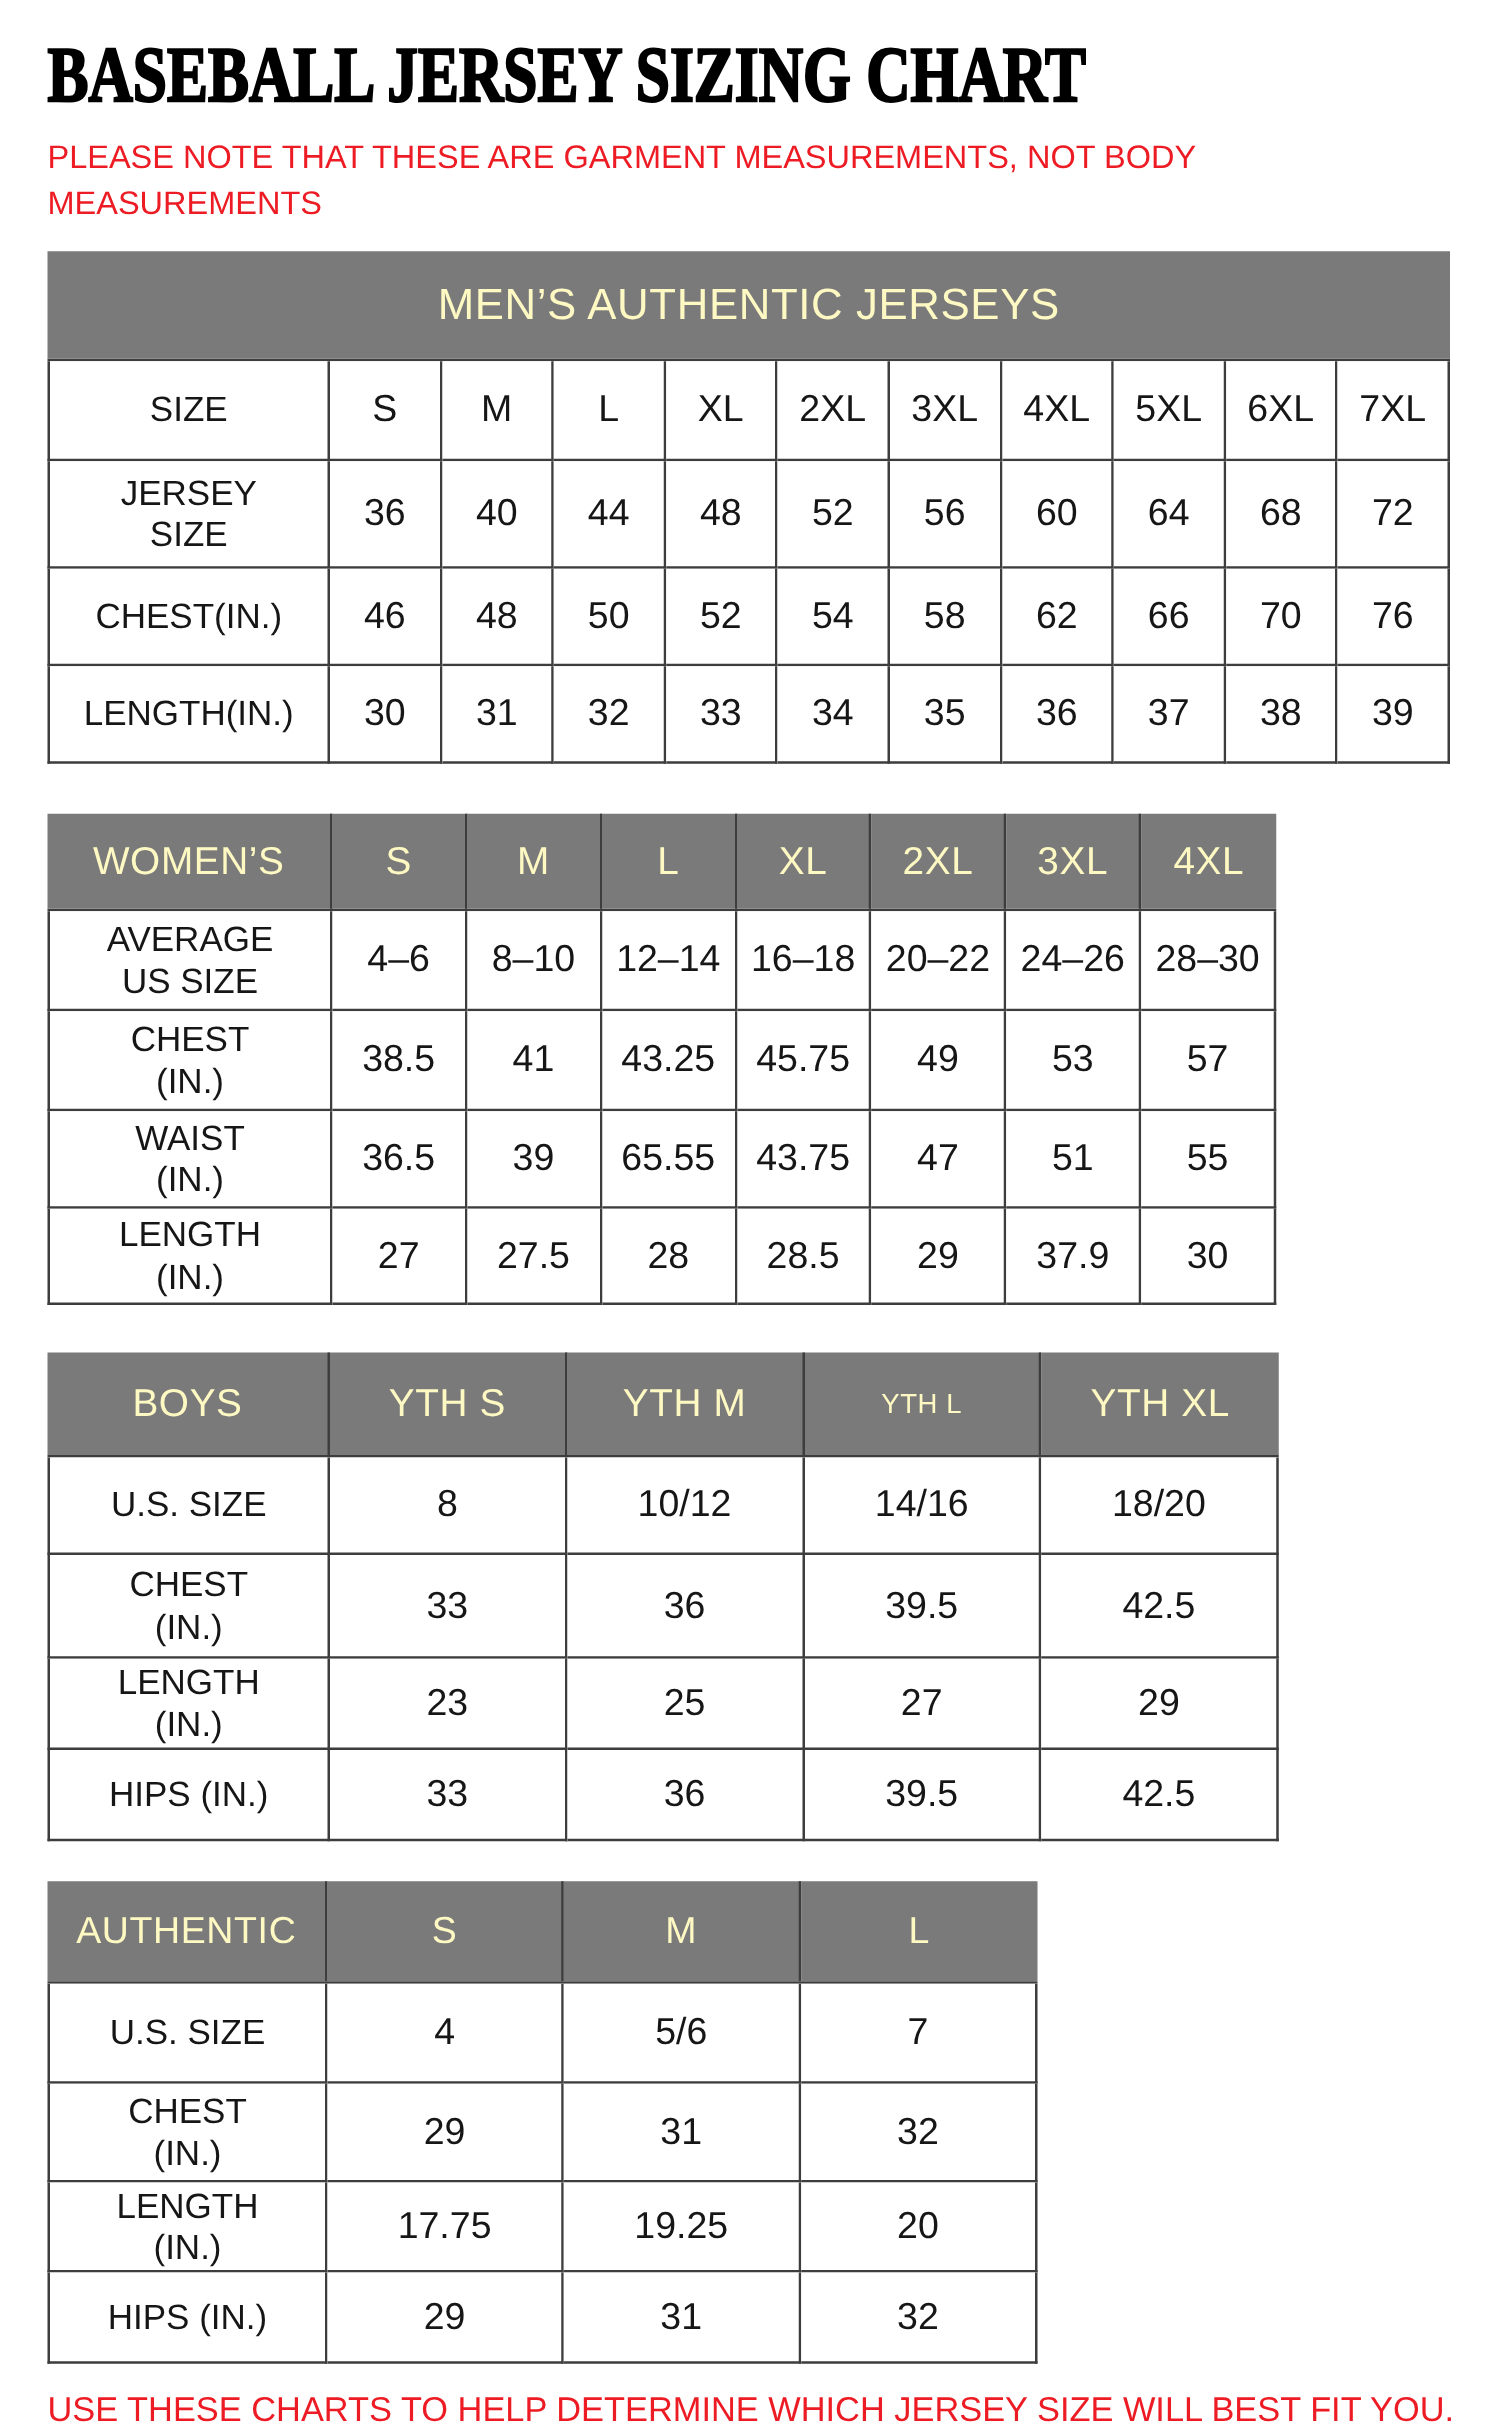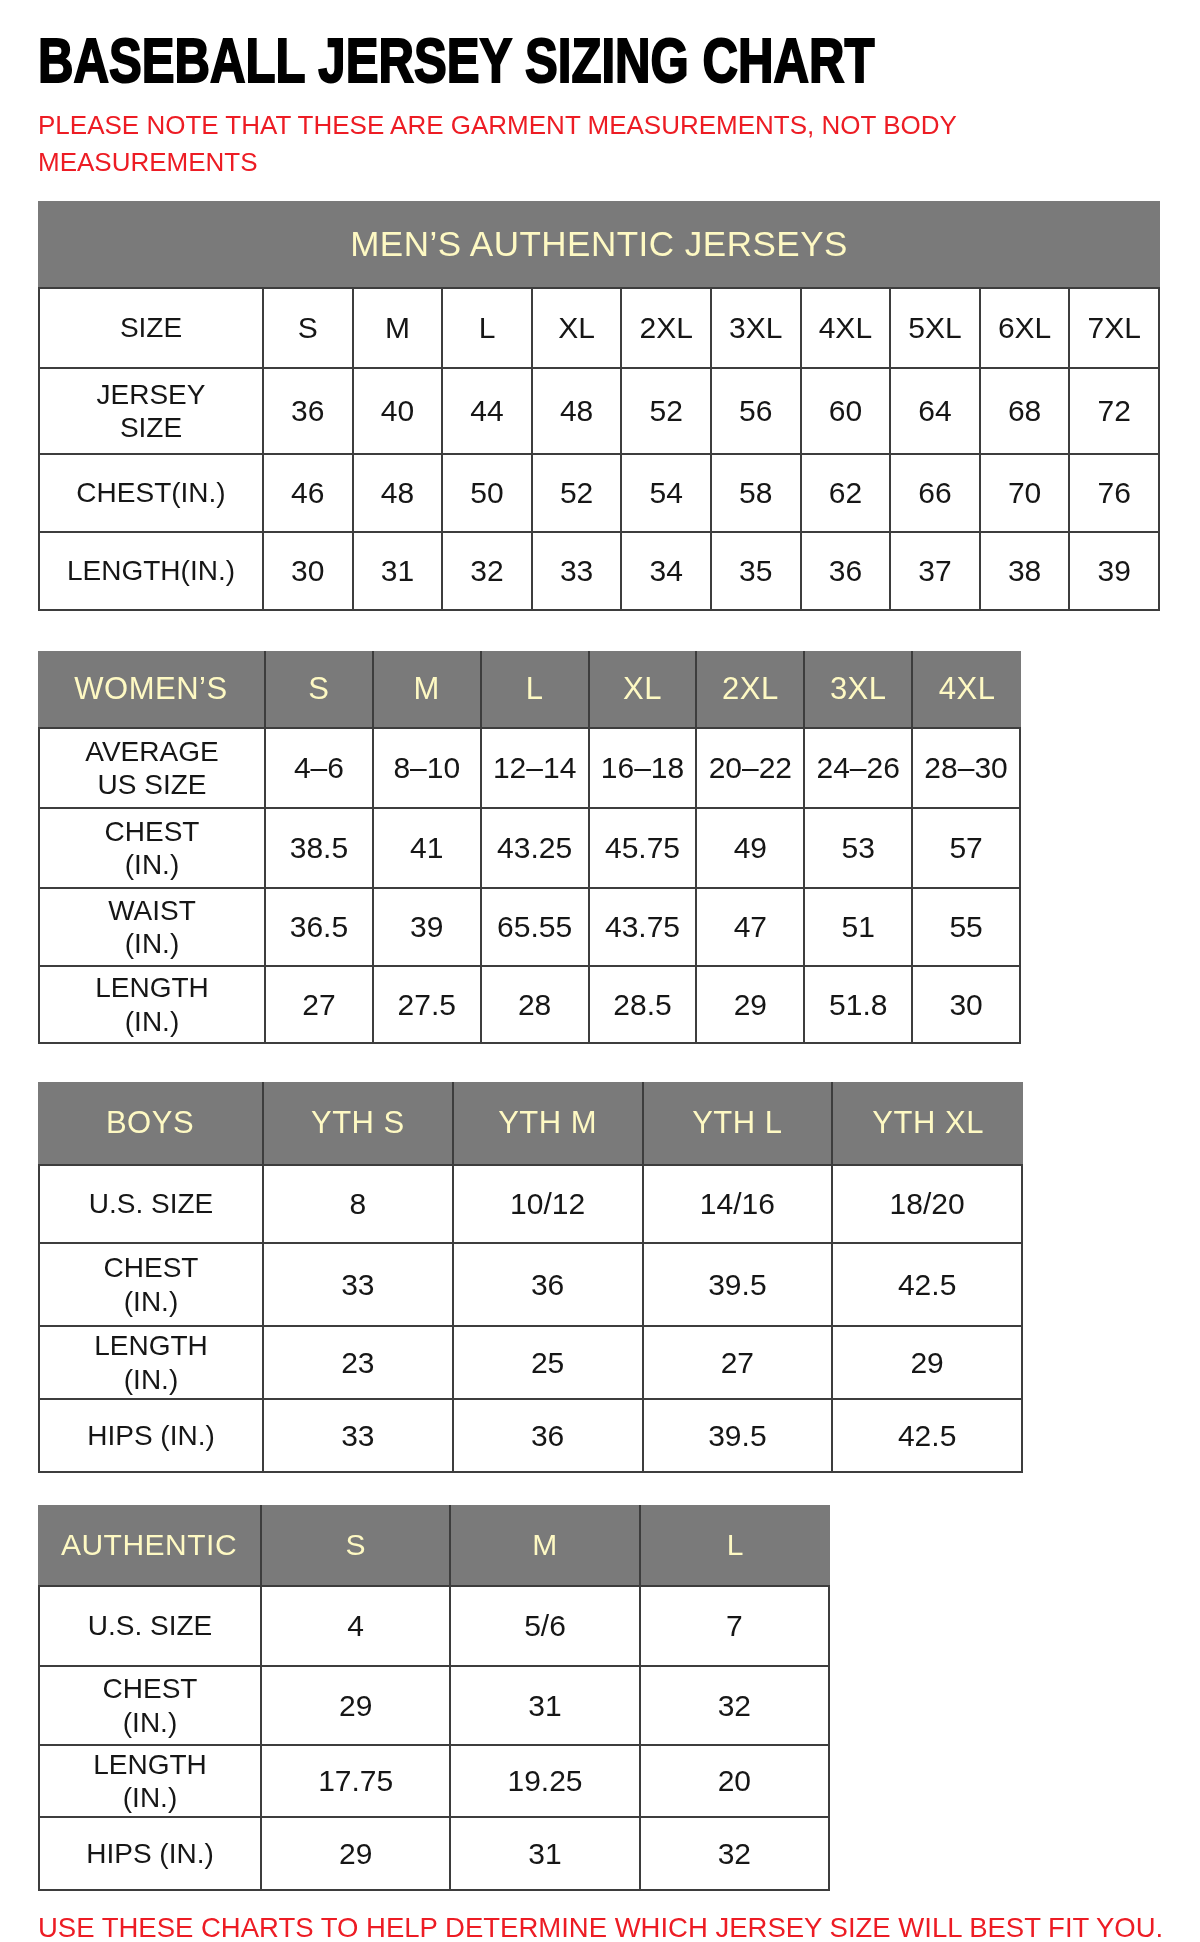--- a/index.html
+++ b/index.html
@@ -7,21 +7,21 @@
     --gray:#7a7a7a;
     --border:#3d3d3d;
   }
   html,body{margin:0;padding:0;background:#fff;}
   body{
     width:1200px;height:1942px;position:relative;overflow:hidden;
     font-family:"Liberation Sans",sans-serif;color:#111;
   }
   .content{padding-left:38px;padding-top:30px;}
 
-  .title{font-size:63px;line-height:60px;font-weight:bold;color:#000;white-space:nowrap;}
+  .title{font-size:63px;line-height:60px;font-weight:bold;color:#000;white-space:nowrap;font-family:Liberation Serif, serif;}
   .title-inner{
     display:inline-block;transform:scaleX(.78);transform-origin:0 50%;
     -webkit-text-stroke:2px #000;letter-spacing:0;
   }
 
   .note{margin-top:17px;color:var(--red);font-size:26px;line-height:37px;}
 
   .size-table{background:#fff;}
   .t-headrow{border-bottom:2px solid var(--border);}
   .t-headfull{display:block;}
@@ -155,30 +155,30 @@
           <div class="cell val">51</div>
           <div class="cell val">55</div>
         </div>
         <div class="t-row" style="grid-template-columns: 228px repeat(7, 1fr); height: 77px;">
           <div class="cell lbl">LENGTH (IN.)</div>
           <div class="cell val">27</div>
           <div class="cell val">27.5</div>
           <div class="cell val">28</div>
           <div class="cell val">28.5</div>
           <div class="cell val">29</div>
-          <div class="cell val">51.8</div>
+          <div class="cell val">37.9</div>
           <div class="cell val">30</div>
         </div>
       </div>
       <div class="size-table" style="width: 985px; margin-top: 38px;">
         <div class="t-headrow" style="height: 82px; display: grid; grid-template-columns: 226px repeat(4, 1fr);">
           <div class="hcell" style="font-size: 31px;">BOYS</div>
           <div class="hcell" style="font-size: 31px;">YTH S</div>
           <div class="hcell" style="font-size: 31px;">YTH M</div>
-          <div class="hcell" style="font-size: 31px;">YTH L</div>
+          <div class="hcell" style="font-size: 22px;">YTH L</div>
           <div class="hcell" style="font-size: 31px;">YTH XL</div>
         </div>
         <div class="t-row" style="grid-template-columns: 226px repeat(4, 1fr); height: 78px;">
           <div class="cell lbl">U.S. SIZE</div>
           <div class="cell val">8</div>
           <div class="cell val">10/12</div>
           <div class="cell val">14/16</div>
           <div class="cell val">18/20</div>
         </div>
         <div class="t-row" style="grid-template-columns: 226px repeat(4, 1fr); height: 83px;">

